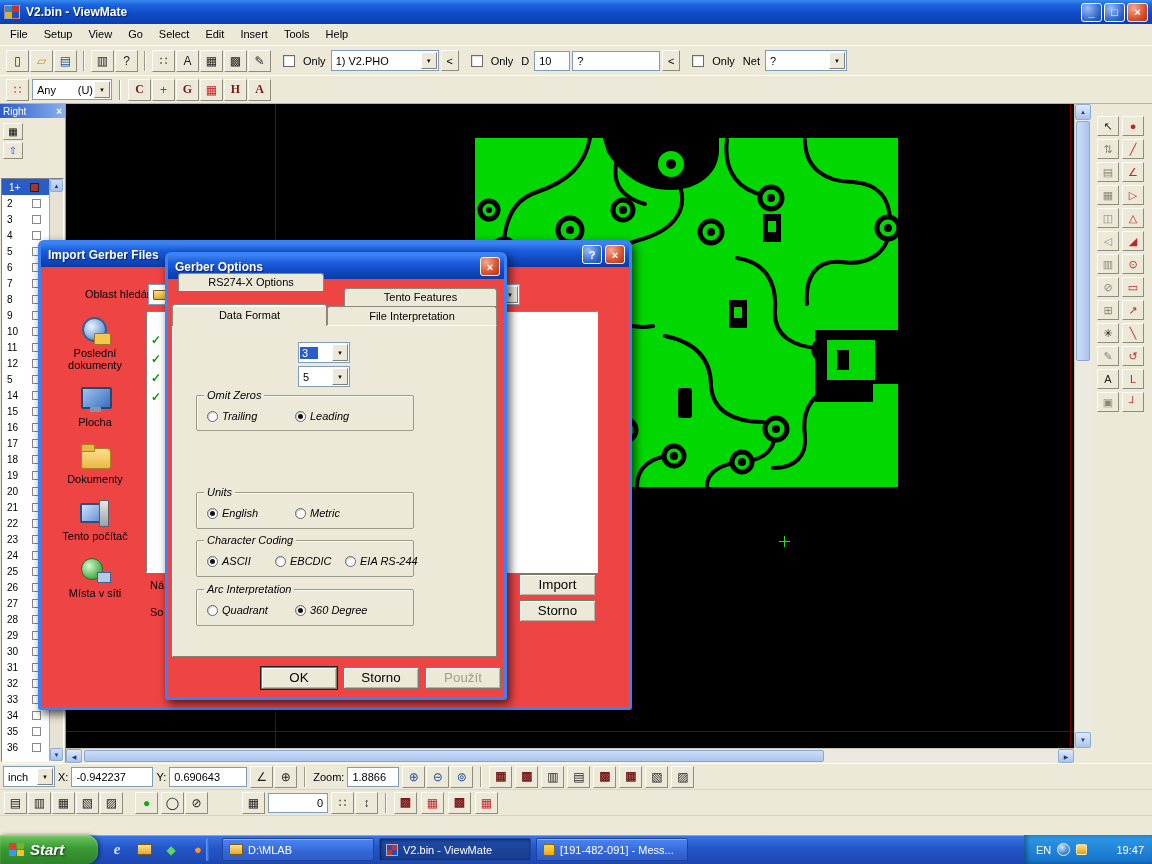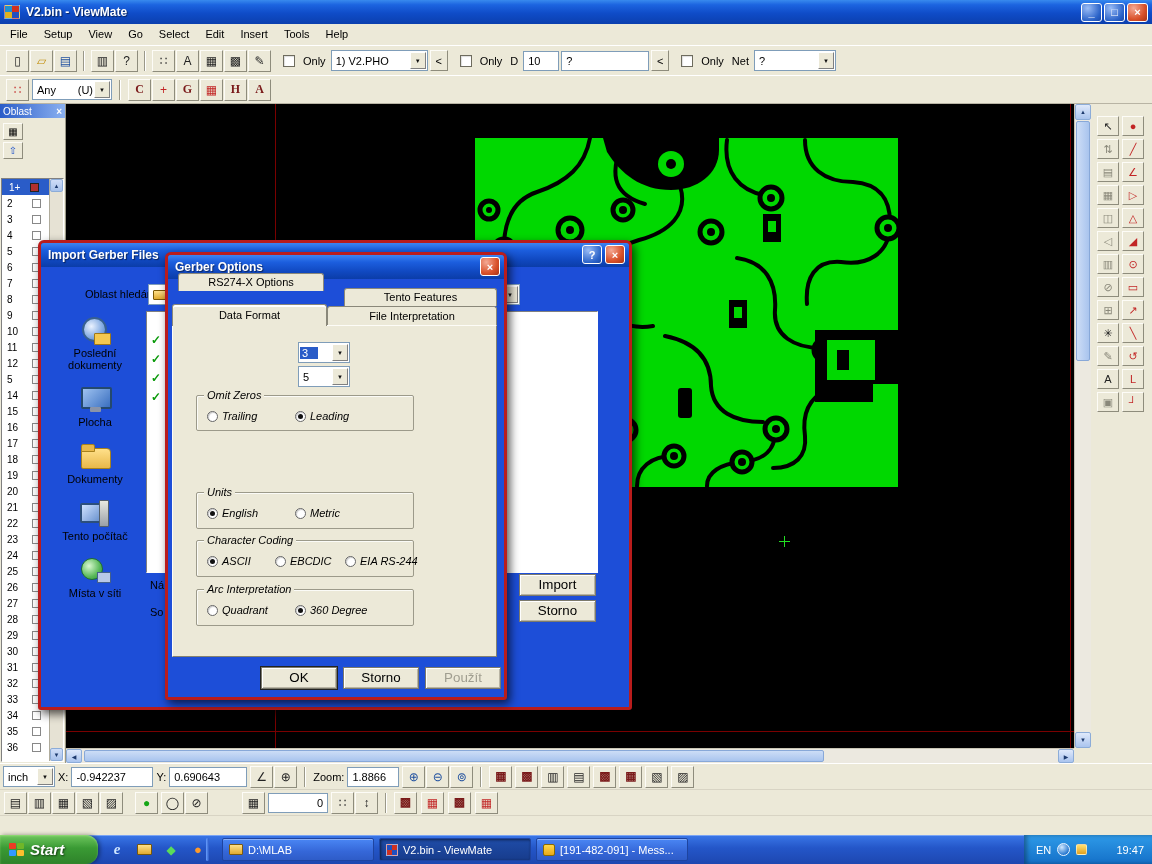--- a/index.html
+++ b/index.html
@@ -102,21 +102,21 @@
   .task.active { background:linear-gradient(#1f4ca8,#173c8c); box-shadow:inset 1px 1px 3px #00000088; }
   .tico { flex:none; }
   .t-folder { width:14px; height:11px; background:linear-gradient(#ffe08a,#e0aa30); border:1px solid #7c5a10; border-radius:1px; }
   .t-app { width:12px; height:12px; background:conic-gradient(#d03020 0 25%,#2050c0 0 50%,#d03020 0 75%,#2050c0 0); border:1px solid #ffffff88; }
   .t-msg { width:12px; height:12px; background:linear-gradient(#ffd84a,#e8a818); border:1px solid #8a6a00; border-radius:2px; }
   .tray { position:absolute; right:0; top:0; width:128px; height:29px; background:linear-gradient(#2e9ae8,#1470c8); box-shadow:inset 3px 0 4px #00000055; display:flex; align-items:center; gap:6px; padding:0 8px 0 12px; color:#fff; }
   .tray-globe { width:13px; height:13px; border-radius:50%; background:radial-gradient(circle at 35% 30%,#cfe8ff,#2a7ad0 70%); border:1px solid #e8f4ff; }
   .tray-shield { width:11px; height:11px; background:linear-gradient(#ffe070,#e0a020); border:1px solid #fff8; border-radius:2px; }
 
   
-  .xp-dialog { position:absolute; background:#1d4ed8; border:3px solid #b91c1c; border-radius:6px 6px 3px 3px; box-shadow:3px 4px 10px #000000aa; }
+  .xp-dialog { position:absolute; background:#ef4444; border:3px solid #3b82f6; border-radius:6px 6px 3px 3px; box-shadow:3px 4px 10px #000000aa; }
   .xp-title { position:absolute; left:0; top:0; right:0; height:24px; border-radius:3px 3px 0 0;
     background:linear-gradient(180deg,#3d84f0 0%,#1c5ede 30%,#1048c0 70%,#0b3da8 100%);
     display:flex; align-items:center; padding:0 7px; color:#fff; font-weight:bold; font-size:12px; text-shadow:1px 1px 1px #00000088; }
   .tclose,.thelp { position:absolute; top:2px; width:20px; height:19px; border:1px solid #fff; border-radius:3px; color:#fff; font-weight:bold; font-size:11px; display:flex; align-items:center; justify-content:center; text-shadow:none; }
   .tclose { background:radial-gradient(circle at 30% 25%,#f4a994,#d9512a 60%,#a83315); }
   .thelp  { background:radial-gradient(circle at 30% 25%,#9abcf6,#2a62c8 70%,#1b4aa8); }
 
   .tab { position:absolute; background:#ece9d8; border:1px solid #8a887a; border-bottom:none; border-radius:3px 3px 0 0; text-align:center; }
   .tab.active { z-index:3; box-shadow:inset 0 2px 0 #fff; font-weight:normal; }
   .tabpanel { position:absolute; background:#ece9d8; border:1px solid; border-color:#fdfcf7 #848270 #848270 #fdfcf7; z-index:2; }
@@ -216,21 +216,21 @@
         <div class="ticon raised">
           <span class="dark">▩</span>
         </div>
         <div class="ticon raised">
           <span class="dark">✎</span>
         </div>
       </div>
     <span style="width:8px"></span>
     <span class="chk"></span>
     <span class="tlab">Only</span>
-    <div class="combo" style="width:97px">
+    <div class="combo" style="width:108px">
       <span>1) V2.PHO</span>
       <span class="arw">▼</span>
     </div>
     <button class="smallbtn raised">&lt;</button>
     <span style="width:8px"></span>
     <span class="chk"></span>
     <span class="tlab">Only</span>
     <span class="tlab">D</span>
     <div class="field sunkenf" style="width:36px">
         <span>10</span>
@@ -277,21 +277,21 @@
           <span class="maroon">H</span>
         </div>
         <div class="ticon raised">
           <span class="maroon">A</span>
         </div>
       </div>
   </div>
 
   <div class="layers-panel">
     <div class="lp-title">
-      <span>Oblast</span>
+      <span>Right</span>
       <span class="lp-close">×</span>
     </div>
     <div class="lp-btn raised" style="top:19px">
         <span>▦</span>
       </div>
     <div class="lp-btn raised" style="top:38px;color:#2255cc">
         <span>⇧</span>
       </div>
     <div class="lp-list">
       <div class="lrow sel">

